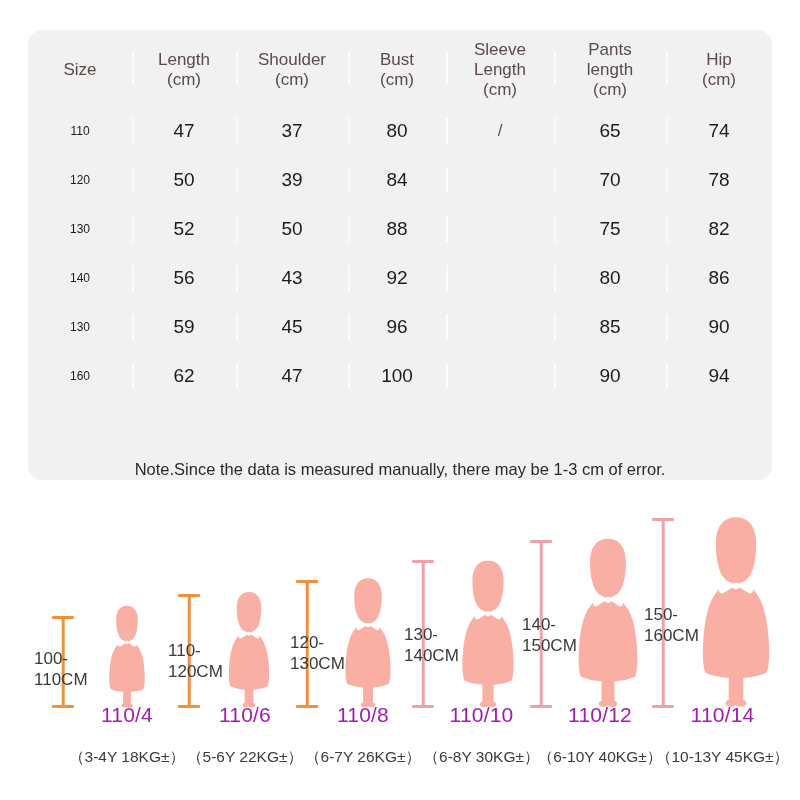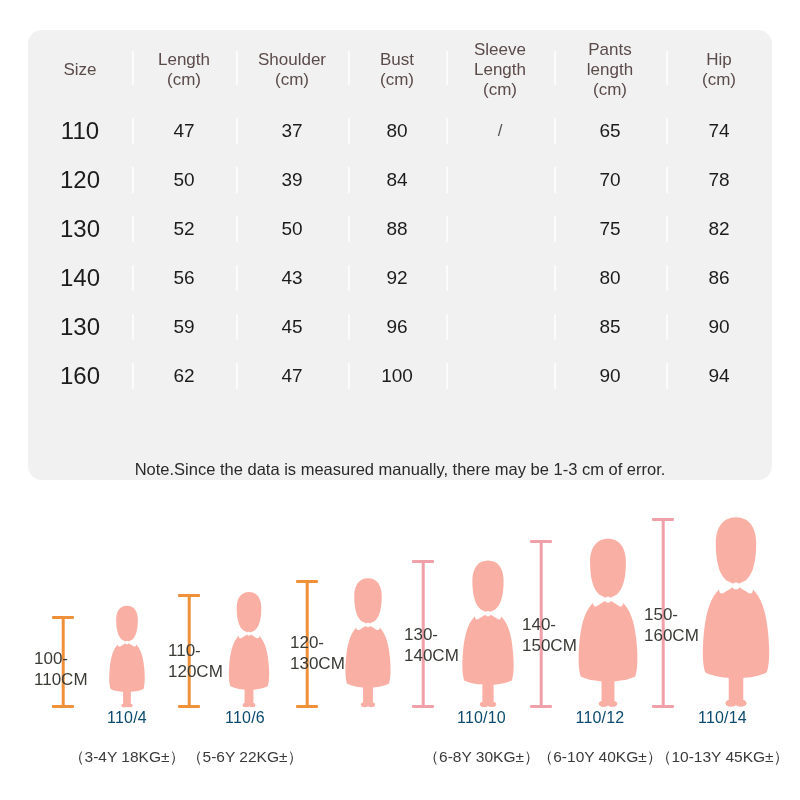--- a/index.html
+++ b/index.html
@@ -56,21 +56,21 @@
     display: block;
     white-space: pre-line;
   }
 
   #size-table tbody td {
     height: 49px;
     font-size: 19px;
     color: #1c1c1c;
   }
   #size-table tbody td.c-size {
-    font-size: 24px;
+    font-size: 12px;
   }
   #size-table tbody td.blank-cell {
     color: #1c1c1c;
   }
   #size-table td.slash {
     color: #555;
     font-size: 17px;
   }
 
   
@@ -151,22 +151,22 @@
   }
   .girl svg { display: block; width: 100%; height: 100%; }
 
   
   .caption {
     position: absolute;
     text-align: center;
   }
   .caption .cap-size {
     display: block;
-    font-size: 16px;
-    color: #0c4a6e;
+    font-size: 21px;
+    color: #a21caf;
     letter-spacing: 0.2px;
   }
   .caption .cap-sub {
     display: block;
     font-size: 15.5px;
     color: #3a3a3a;
     margin-top: 20px;
     white-space: nowrap;
   }
 </style>
@@ -355,20 +355,24 @@
           <ellipse cx="56" cy="234" rx="7" ry="4.5"></ellipse>
         </g>
         <path d="M38 42 C38 36 43 33 50 33 C57 33 62 36 62 42 C62 56 57 66 50 66 C43 66 38 56 38 42 Z" fill="#faafa5"></path>
         <g fill="#ffffff">
           <path d="M50 88 L34 80 C31 79 29 81 29 84 L29 94 C29 97 31 99 34 98 Z"></path>
           <path d="M50 88 L66 80 C69 79 71 81 71 84 L71 94 C71 97 69 99 66 98 Z"></path>
           <circle cx="50" cy="89" r="4.2"></circle>
         </g>
       </svg>
     </div>
+    <div class="caption" style="left: 288px; width: 150px; bottom: 32px;">
+      <span class="cap-size">110/8</span>
+      <span class="cap-sub">（6-7Y  26KG±）</span>
+    </div>
     <div class="measure" style="left: 412px; height: 148px; bottom: 92px;">
       <div class="stem" style="background:#f0a0a8"></div>
       <div class="cap top" style="background:#f0a0a8"></div>
       <div class="cap bot" style="background:#f0a0a8"></div>
     </div>
     <div class="measure-label" style="left: 404px; bottom: 134px;">130-
 140CM</div>
     <div class="girl" style="left: 446px; width: 84px; height: 150px; bottom: 92px;">
       <svg viewBox="0 0 100 240" xmlns="http://www.w3.org/2000/svg" preserveAspectRatio="xMidYMax meet">
         <g fill="#faafa5">

